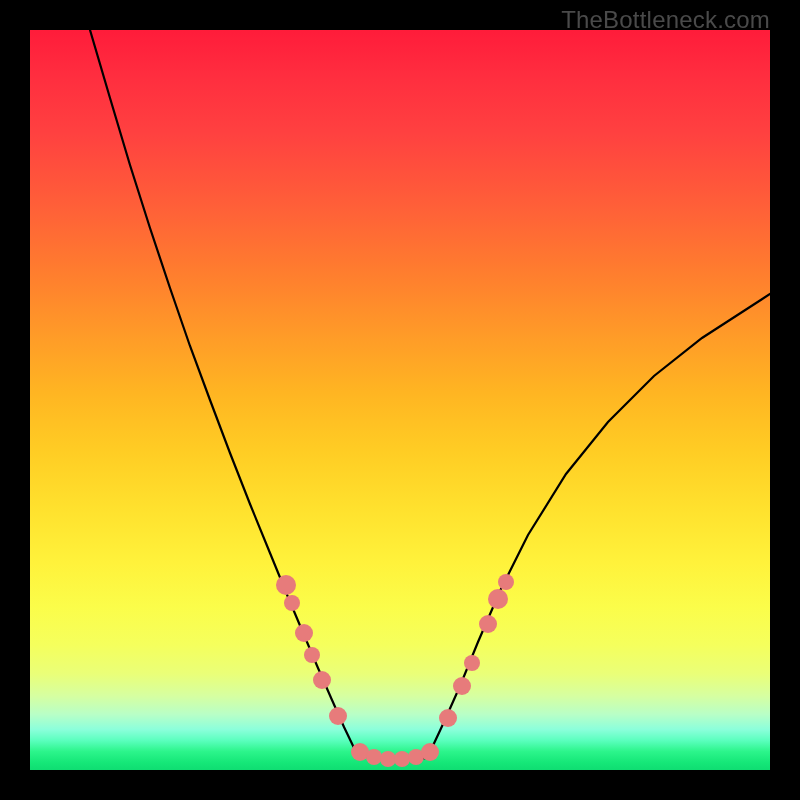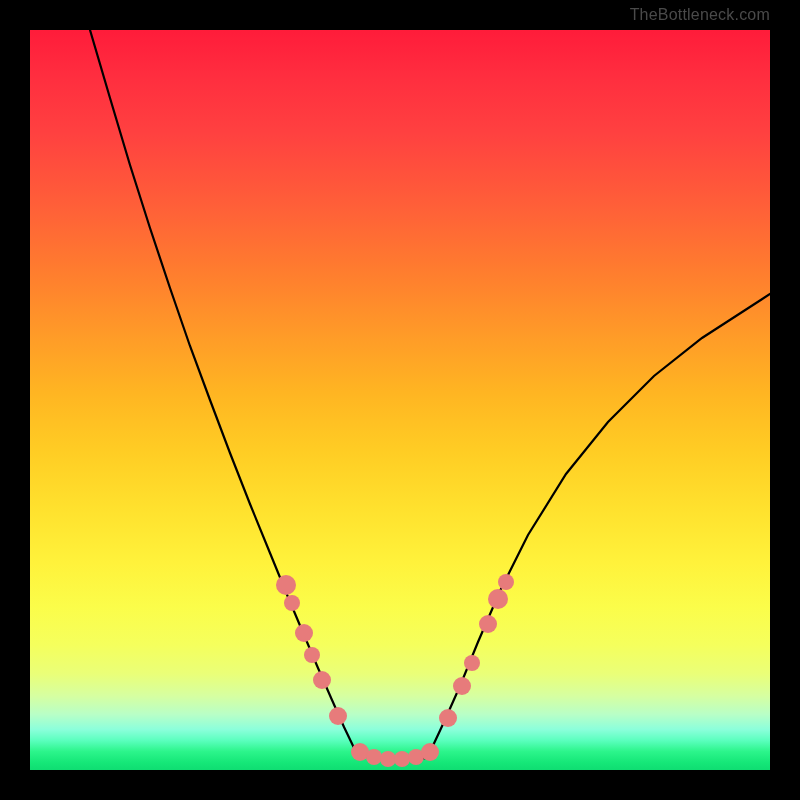--- a/index.html
+++ b/index.html
@@ -56,21 +56,21 @@
   }
   svg.curves {
     position: absolute;
     inset: 0;
   }
   .watermark {
     position: absolute;
     top: 6px;
     right: 30px;
     color: #4a4a4a;
-    font-size: 16px;
+    font-size: 24px;
     letter-spacing: 0.2px;
     user-select: none;
   }
 </style>
 </head>
 <body>
 
 <div class="frame">
 
   <div class="plot-wrap">

